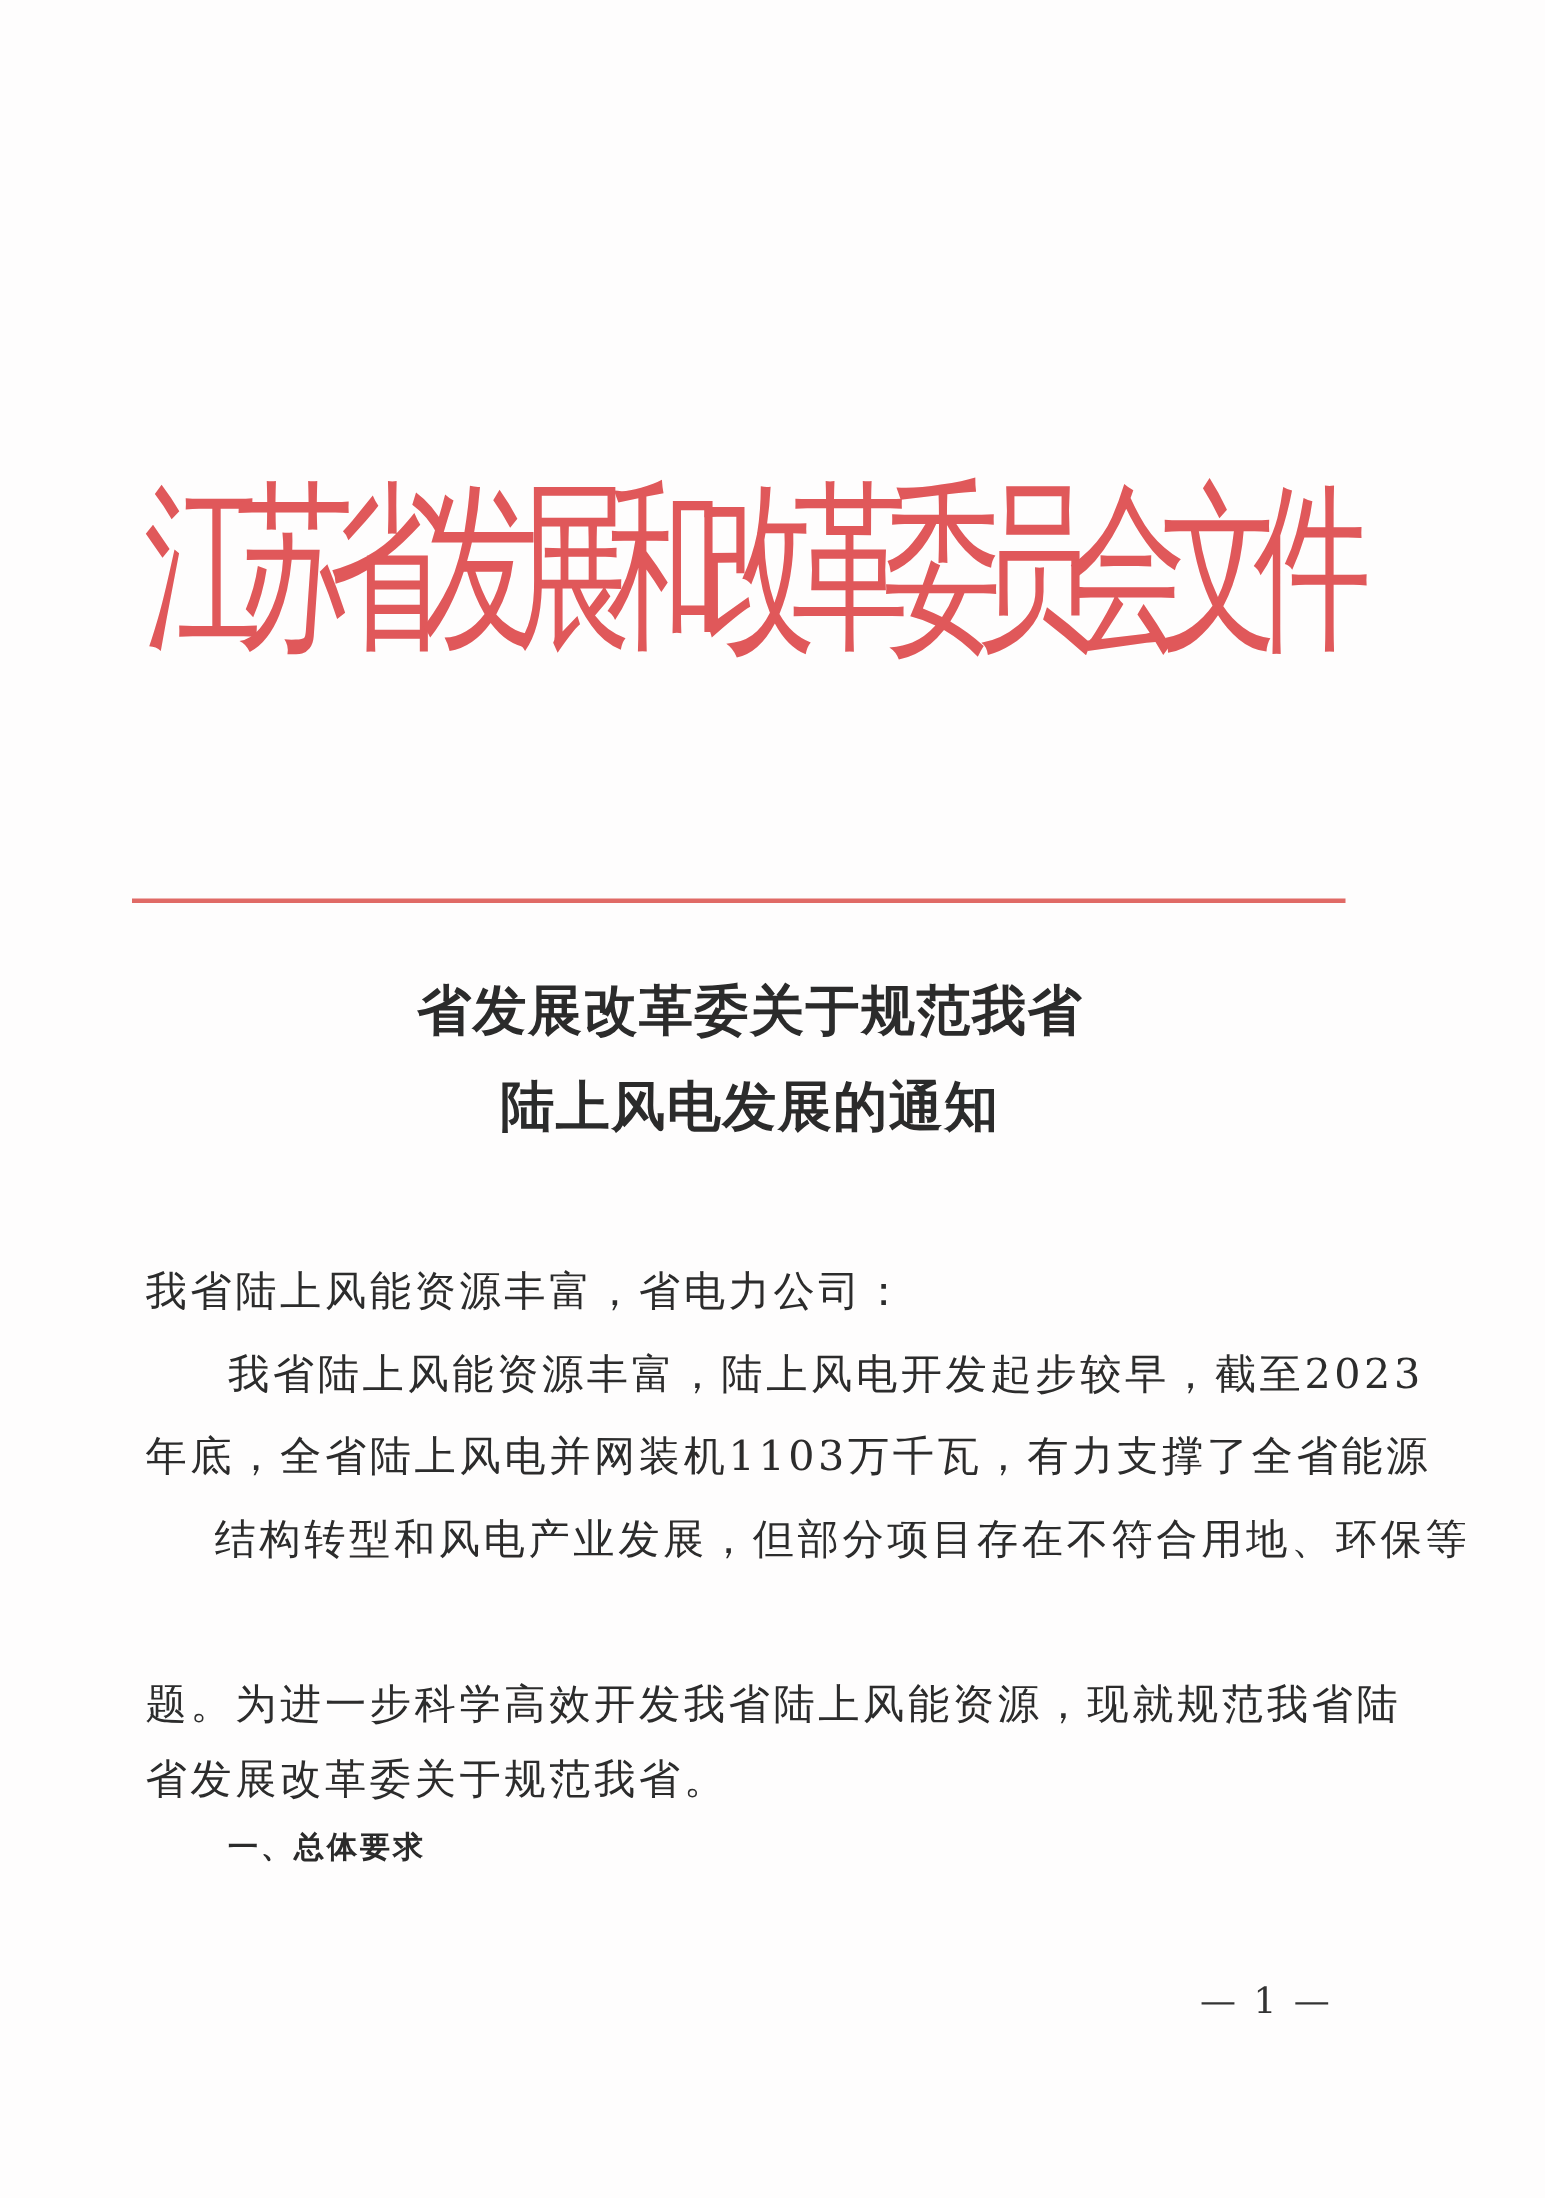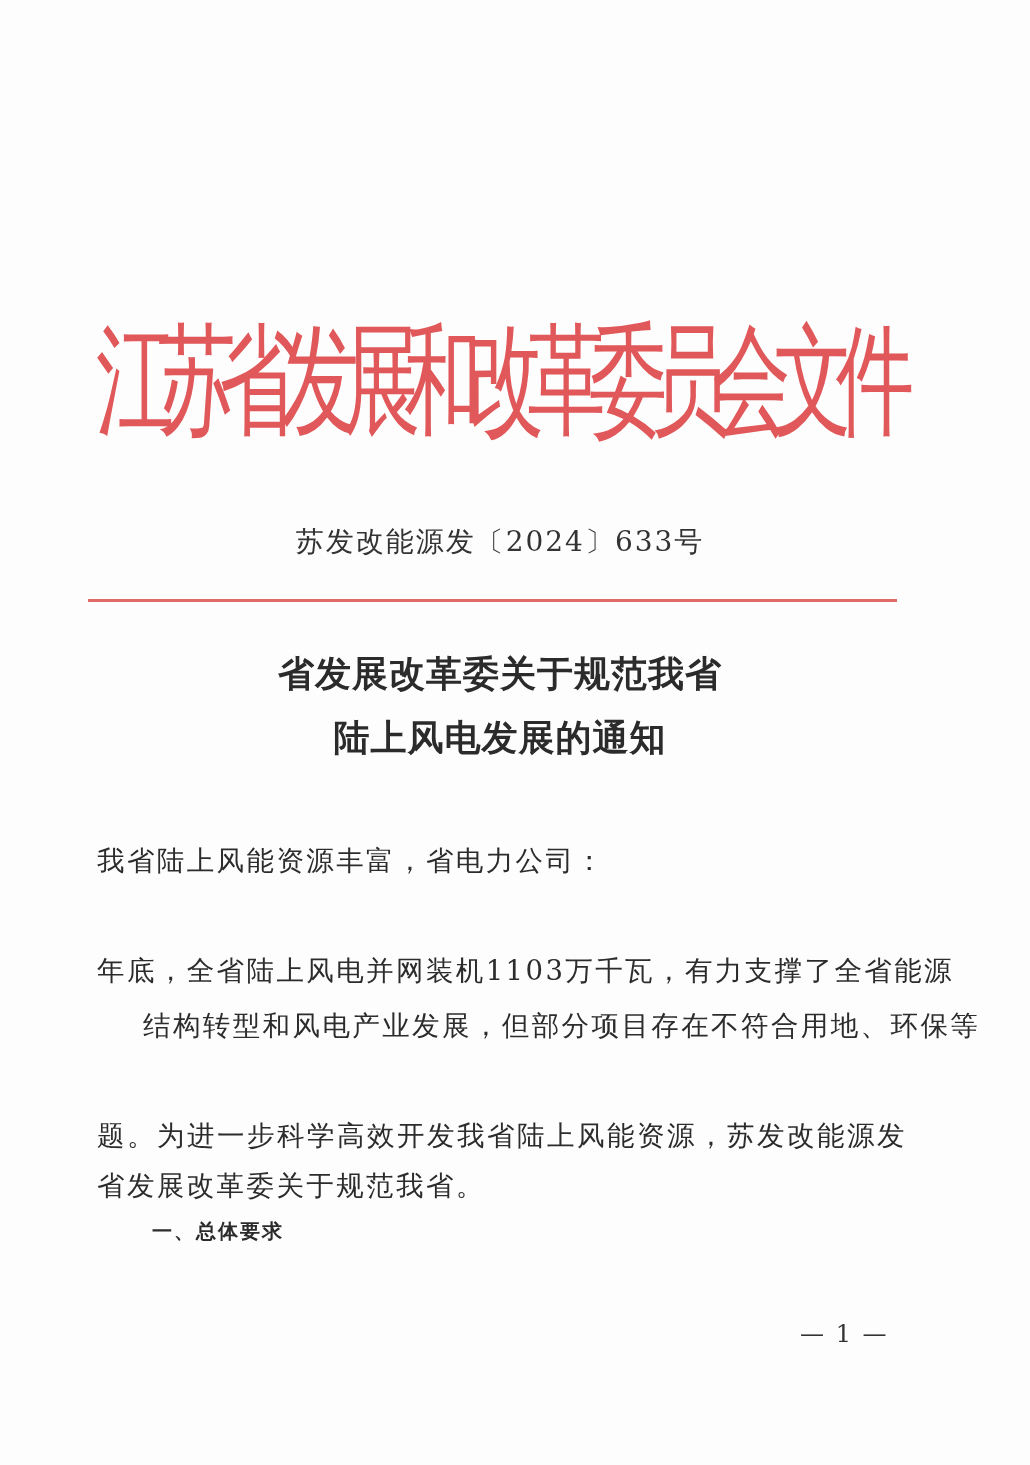--- a/index.html
+++ b/index.html
@@ -121,31 +121,31 @@
     <span>和</span>
     <span>改</span>
     <span>革</span>
     <span>委</span>
     <span>员</span>
     <span>会</span>
     <span>文</span>
     <span>件</span>
   </div>
 
-  <div class="doc-number">苏发改能源发〔2024〕633号</div>
 
   <div class="red-rule"></div>
 
   <div class="doc-title l1">省发展改革委关于规范我省</div>
   <div class="doc-title l2">陆上风电发展的通知</div>
 
   <div class="body-line short" style="top:843px;">我省陆上风能资源丰富，省电力公司：</div>
 
+  <div class="body-line indent" style="top:898px;">我省陆上风能资源丰富，陆上风电开发起步较早，截至2023</div>
   <div class="body-line" style="top:953px;">年底，全省陆上风电并网装机1103万千瓦，有力支撑了全省能源</div>
   <div class="body-line" style="top:1008px;margin-left:46px;">结构转型和风电产业发展，但部分项目存在不符合用地、环保等</div>
-  <div class="body-line" style="top:1118px;">题。为进一步科学高效开发我省陆上风能资源，苏发改能源发</div>
+  <div class="body-line" style="top:1118px;">题。为进一步科学高效开发我省陆上风能资源，现就规范我省陆</div>
   <div class="body-line short" style="top:1168px;">省发展改革委关于规范我省。</div>
 
   <div class="section-heading">一、总体要求</div>
 
   <div class="page-number">— 1 —</div>
 
 </div>
 
 </body></html>

